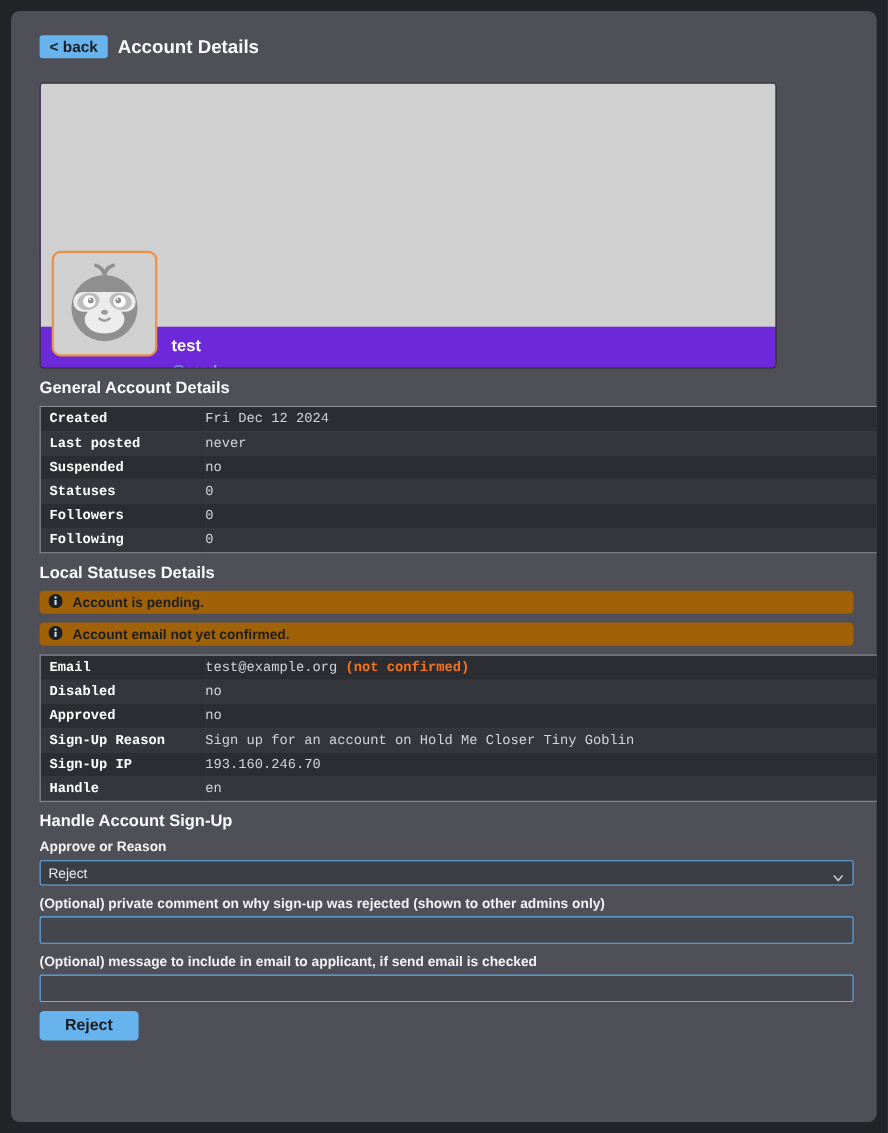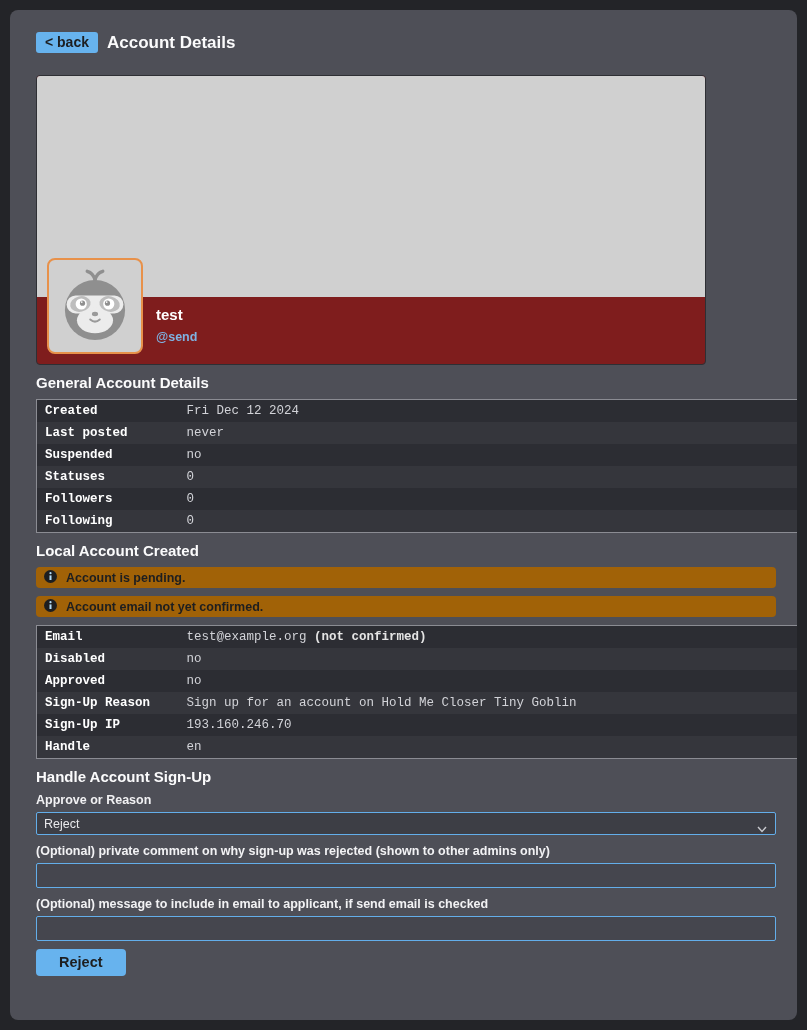--- a/index.html
+++ b/index.html
@@ -20,23 +20,23 @@
   .page-header { display:flex; align-items:center; gap:9px; margin-bottom:22px; }
   .back-btn {
     background:#67b3ee; color:#1d1e20; font-weight:bold; font-size:14px;
     border:none; border-radius:3px; padding:2px 9px 3px; cursor:pointer;
     font-family:"Liberation Sans", sans-serif;
   }
   .page-title { font-size:17px; font-weight:bold; color:#fbfbfc; }
 
   
   .profile-card {
-    position:relative; width:670px; height:290px;
+    position:relative; width:670px; height:260px;
     border:1px solid #2e2f34; border-radius:4px;
-    background:#7f1d1d; overflow:hidden; margin-bottom:8px;
+    background:#6d28d9; overflow:hidden; margin-bottom:8px;
   }
   .profile-header-img { height:221px; background:#d0d0d0; }
   .profile-bar { height:68px; padding:9px 0 0 119px; }
   .profile-displayname { font-size:15px; font-weight:bold; color:#ffffff; margin-bottom:7px; }
   .profile-username { font-size:12.5px; font-weight:bold; color:#7fb2e2; }
   .profile-avatar {
     position:absolute; left:10px; bottom:10px; width:96px; height:96px;
     background:#d0d0d0; border:2px solid #e8914a; border-radius:8px;
     display:flex; align-items:center; justify-content:center;
   }
@@ -51,21 +51,21 @@
     border:1px solid #8b8c93;
     font-size:12.5px; table-layout:fixed;font-family:Liberation Mono, monospace;
   }
   table.details th {
     width:150px; text-align:left; font-weight:bold; color:#ffffff;
     padding:4px 8px; vertical-align:top;
   }
   table.details td { color:#d2d3d8; padding:4px 8px 4px 0; }
   table.details tr:nth-child(odd)  { background:#2c2d33; }
   table.details tr:nth-child(even) { background:#35363c; }
-  .bold-suffix { font-weight:bold; color:#e5e5e5; }
+  .bold-suffix { font-weight:bold; color:#f97316; }
 
   
   .info-banner {
     width:740px; background:#a16207; color:#1d1e20; border-radius:4px;
     display:flex; align-items:center; gap:9px;
     font-size:12.5px; font-weight:bold;
     padding:3px 8px; height:21px; margin-bottom:8px;
   }
   .info-banner svg { flex:0 0 auto; }
 
@@ -161,21 +161,21 @@
         <th>Followers</th>
         <td>0</td>
       </tr>
       <tr>
         <th>Following</th>
         <td>0</td>
       </tr>
     </tbody>
   </table>
 
-  <h3 class="section-heading">Local Account Created</h3>
+  <h3 class="section-heading">Local Statuses Details</h3>
 
   <div class="info-banner">
     <span>
       <svg width="13" height="13" viewBox="0 0 13 13">
         <circle cx="6.5" cy="6.5" r="6.5" fill="#1d1e20"></circle>
         <rect x="5.5" y="5.4" width="2" height="4.6" fill="#b5ddf8"></rect>
         <circle cx="6.5" cy="3.2" r="1.1" fill="#b5ddf8"></circle>
       </svg>
     </span>
     <span>Account is pending.</span>

